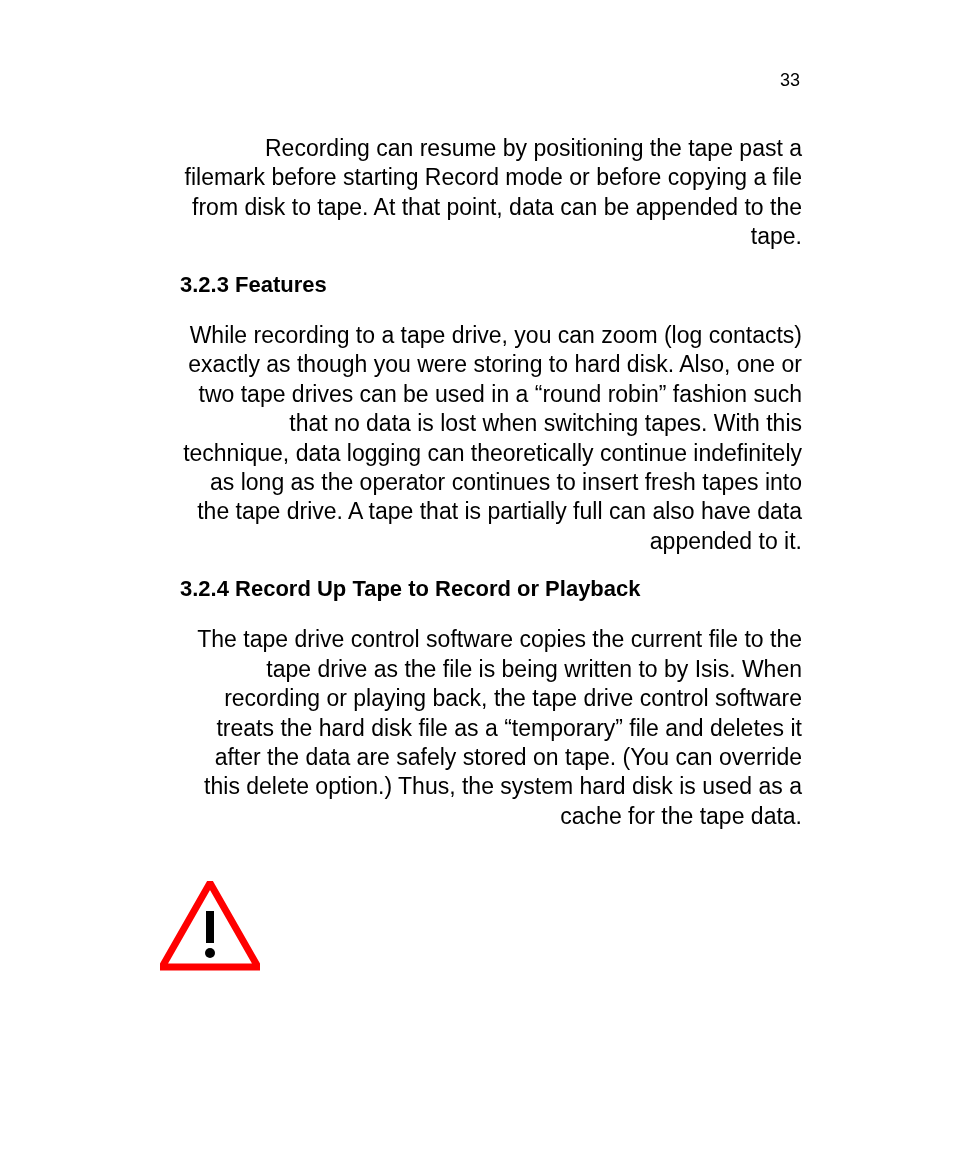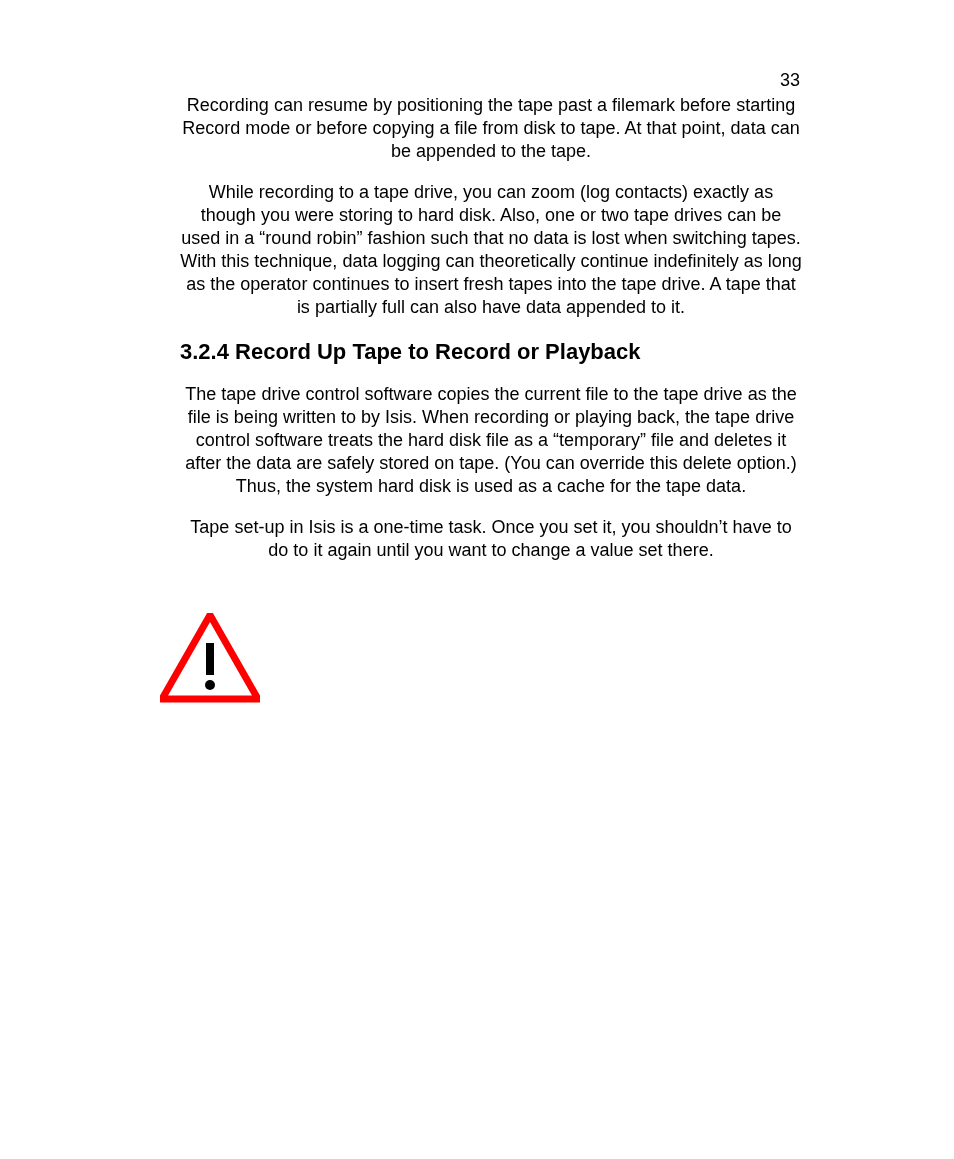--- a/index.html
+++ b/index.html
@@ -9,36 +9,36 @@
     height: 1159px;
     background: #fff;
     font-family: Arial, Helvetica, sans-serif;
     color: #000;
   }
   .page {
     position: relative;
     width: 922px;
     height: 1159px;
     box-sizing: border-box;
-    padding: 30px 120px 80px 180px;
+    padding: 70px 120px 80px 180px;
   }
   .page-number {
     position: absolute;
     top: 70px;
     right: 122px;
     font-size: 18px;
   }
   .content {
     margin-top: 64px;
   }
   .para {
-    font-size: 18px;
+    font-size: 23px;
     line-height: 1.28;
     margin-bottom: 18px;
-    text-align: center;
+    text-align: right;
   }
   .heading {
     font-size: 22px;
     font-weight: bold;
     margin-top: 20px;
     margin-bottom: 4px;
   }
   .warning-icon {
     margin-top: 50px;
     margin-left: -20px;
@@ -47,25 +47,25 @@
 </head>
 <body>
 
 <div class="page">
   <div class="page-number">33</div>
 
   <div class="content">
 
     <p class="para">Recording can resume by positioning the tape past a filemark before starting Record mode or before copying a file from disk to tape. At that point, data can be appended to the tape.</p>
 
+    <h2 class="heading">3.2.3 Features</h2>
     <p class="para">While recording to a tape drive, you can zoom (log contacts) exactly as though you were storing to hard disk. Also, one or two tape drives can be used in a “round robin” fashion such that no data is lost when switching tapes. With this technique, data logging can theoretically continue indefinitely as long as the operator continues to insert fresh tapes into the tape drive. A tape that is partially full can also have data appended to it.</p>
 
     <h2 class="heading">3.2.4 Record Up Tape to Record or Playback</h2>
     <p class="para">The tape drive control software copies the current file to the tape drive as the file is being written to by Isis. When recording or playing back, the tape drive control software treats the hard disk file as a “temporary” file and deletes it after the data are safely stored on tape. (You can override this delete option.) Thus, the system hard disk is used as a cache for the tape data.</p>
-    <p class="para">Tape set-up in Isis is a one-time task. Once you set it, you shouldn’t have to do to it again until you want to change a value set there.</p>
 
     <div class="warning-icon">
       <svg width="100" height="90" viewBox="0 0 100 90">
         <polygon points="50,2 98,86 2,86" fill="#ffffff" stroke="#ff0000" stroke-width="7" stroke-linejoin="miter"></polygon>
         <rect x="46" y="30" width="8" height="32" fill="#000"></rect>
         <circle cx="50" cy="72" r="5" fill="#000"></circle>
       </svg>
     </div>
 
   </div>

